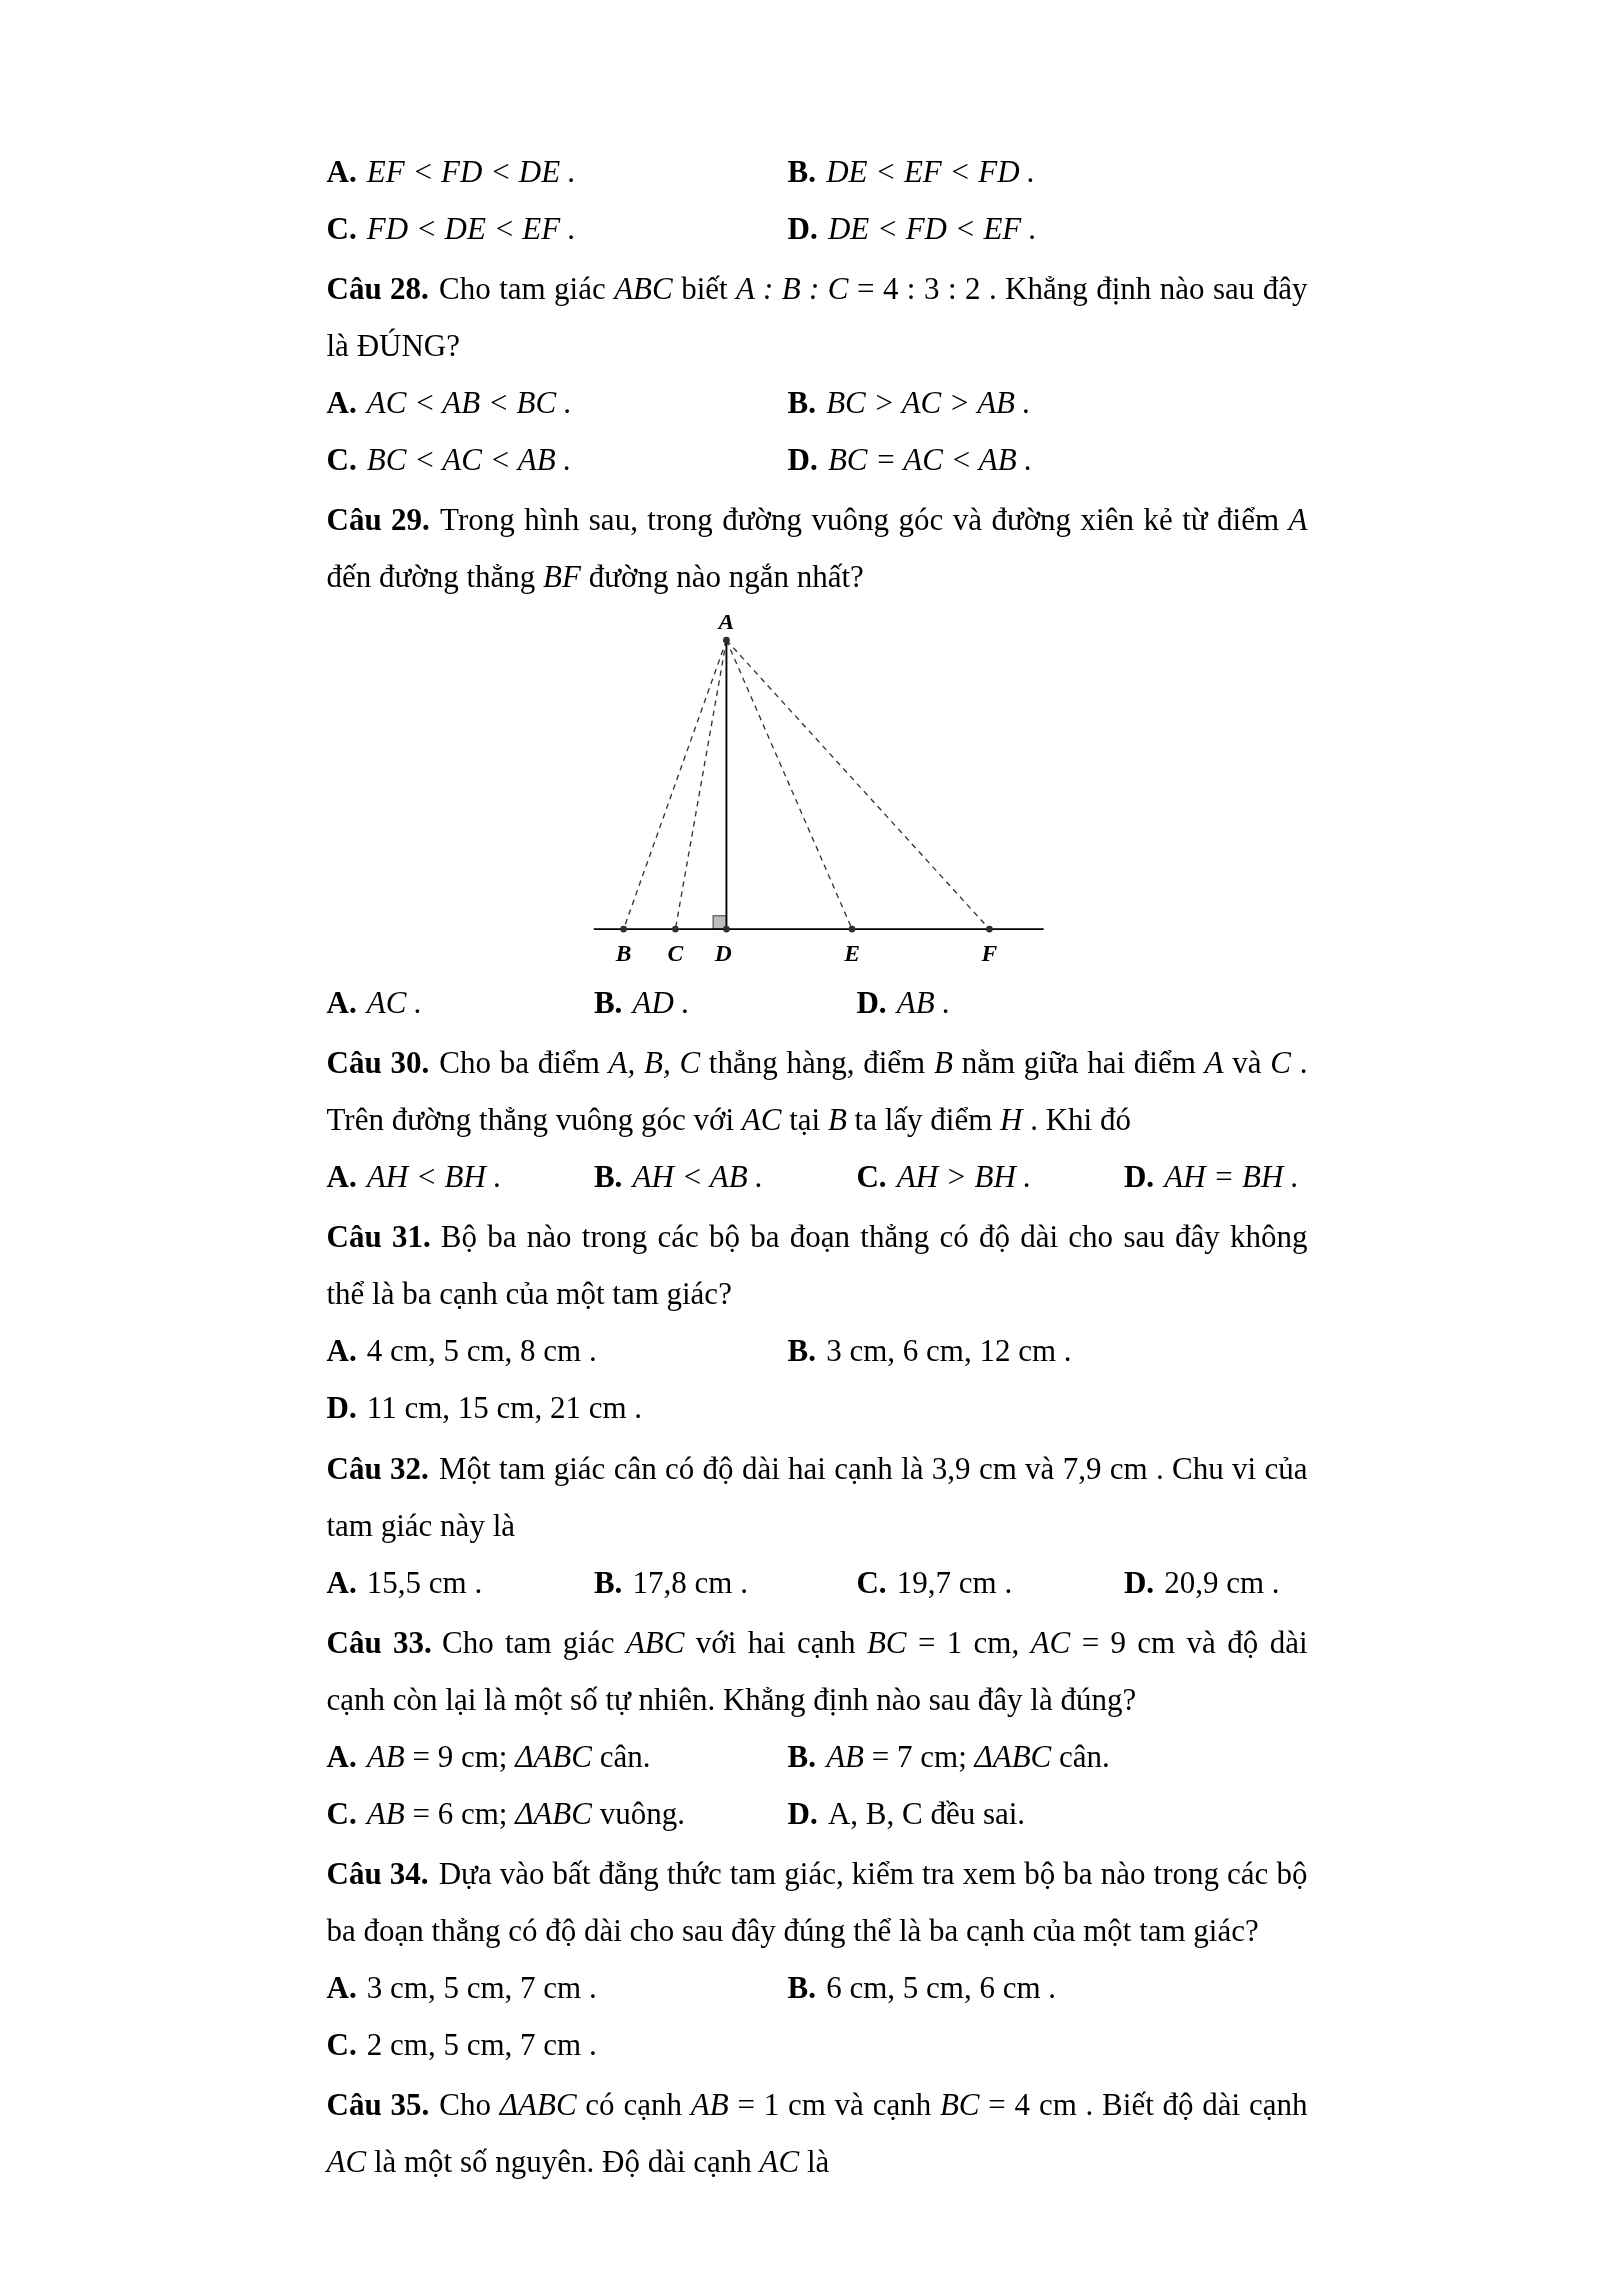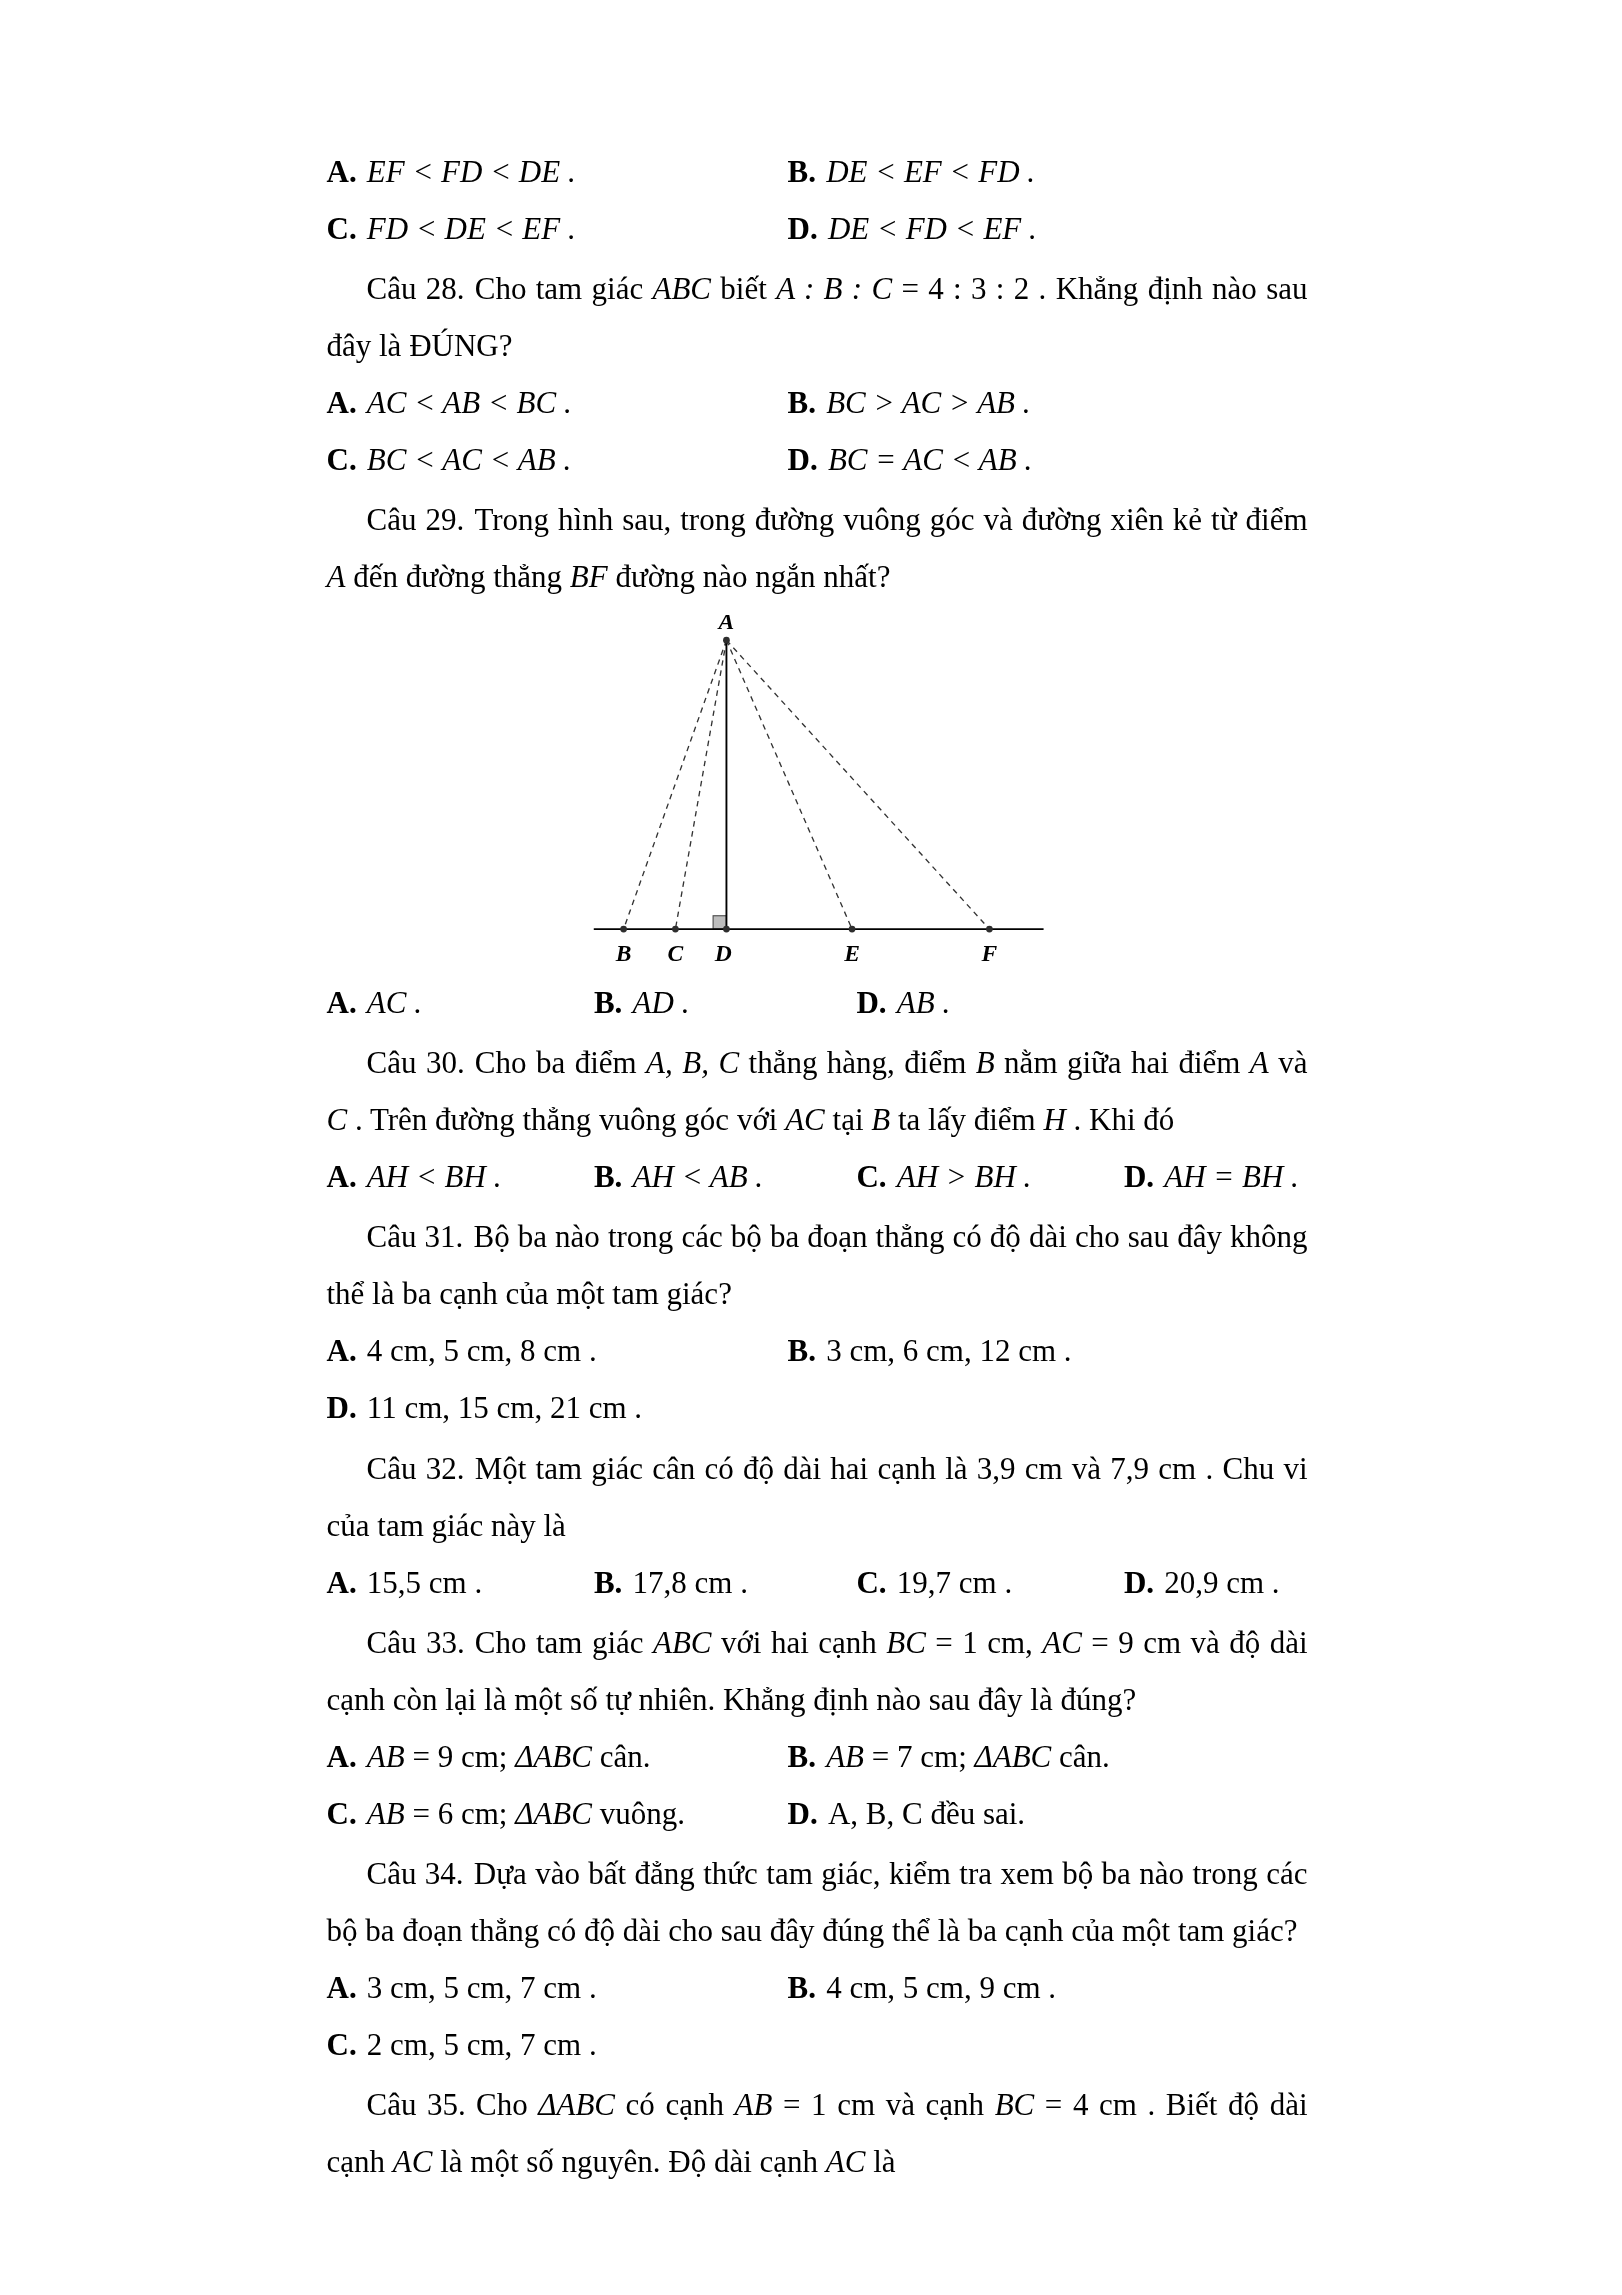--- a/index.html
+++ b/index.html
@@ -11,21 +11,21 @@
     margin: 0 auto;
     background: #ffffff;
     color: #000000;
     font-family: "Liberation Serif", serif;
     font-size: 31px;
     line-height: 57px;
     padding: 143px 145px 0 157px;
     overflow: hidden;
   }
   .q { margin: 3.1px 0 0 0; text-align: justify; }
-  .qnum { font-weight: normal; padding-right: 10.2px; margin-left: 40px; }
+  .qnum { font-weight: bold; padding-right: 10.2px; }
   .orow { display: grid; }
   .o2 { grid-template-columns: 47% 53%; }
   .o4 { grid-template-columns: 24% 23.5% 24% 28.5%; gap: 32px; }
   .opt { white-space: nowrap; }
   .olabel { font-weight: bold; padding-right: 10.2px; }
   .it { font-style: italic; }
   .bd { font-weight: normal; }
   .fig { display: flex; justify-content: center; margin: 9.4px 0 4.7px 0; }
   .fig svg { display: block; }
   .flabel {
@@ -198,21 +198,21 @@
   </div>
 
   <p class="q">
     <span class="qnum">Câu 34.</span><span class="qbody"><span>Dựa vào bất đẳng thức tam giác, kiểm tra xem bộ ba nào trong các bộ ba đoạn thẳng có độ dài cho sau đây đúng thể là ba cạnh của một tam giác?</span></span>
   </p>
   <div class="orow o2">
     <div class="opt">
       <span class="olabel">A.</span><span class="otext"><span>3 cm, 5 cm, 7 cm .</span></span>
     </div>
     <div class="opt">
-      <span class="olabel">B.</span><span class="otext"><span>4 cm, 5 cm, 9 cm .</span></span>
+      <span class="olabel">B.</span><span class="otext"><span>6 cm, 5 cm, 6 cm .</span></span>
     </div>
   </div>
   <div class="orow o2">
     <div class="opt">
       <span class="olabel">C.</span><span class="otext"><span>2 cm, 5 cm, 7 cm .</span></span>
     </div>
   </div>
 
   <p class="q">
     <span class="qnum">Câu 35.</span><span class="qbody"><span>Cho </span><span class="it">ΔABC</span><span> có cạnh </span><span class="it">AB</span><span> = 1 cm và cạnh </span><span class="it">BC</span><span> = 4 cm . Biết độ dài cạnh </span><span class="it">AC</span><span> là một số nguyên. Độ dài cạnh </span><span class="it">AC</span><span> là</span></span>

